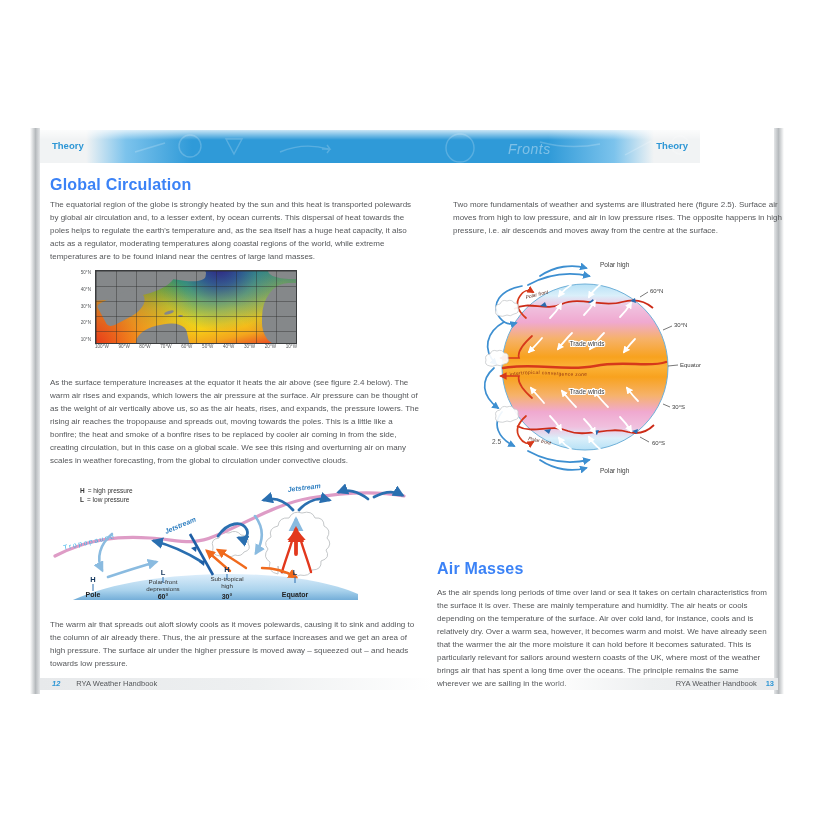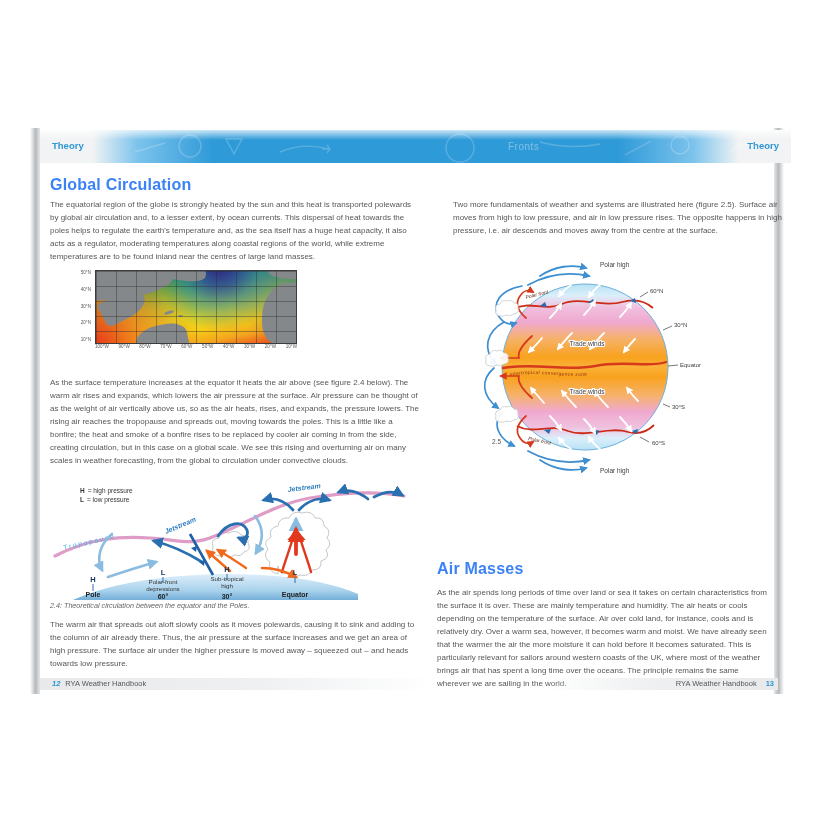--- a/index.html
+++ b/index.html
@@ -5,38 +5,38 @@
   html,body{margin:0;padding:0;background:#fff;}
   .canvas{position:relative;width:814px;height:814px;background:#ffffff;overflow:hidden;
           font-family:"Liberation Sans",sans-serif;color:#55575a;}
   .abs{position:absolute;}
   
   .edge-left{left:30px;top:128px;width:10px;height:566px;
     background:linear-gradient(to right,rgba(185,189,192,0) 0%,#b6babd 55%,#e4e6e8 100%);}
   .edge-right{left:774px;top:128px;width:10px;height:566px;
     background:linear-gradient(to left,rgba(185,189,192,0) 0%,#b6babd 55%,#e4e6e8 100%);}
   
-  .band{left:40px;top:130px;width:751px;height:33px;
+  .band{left:40px;top:130px;width:660px;height:33px;
     background:linear-gradient(to bottom,rgba(255,255,255,.75) 0%,rgba(255,255,255,0) 30%),
     linear-gradient(to right,#f1f3f4 0%,#f1f3f4 7%,#7cc3ec 13%,#2f9ad8 23%,#2f9ad8 77%,#7cc3ec 87%,#f1f3f4 93%,#f1f3f4 100%);}
   .band-label{position:absolute;top:10px;font-size:9.5px;font-weight:bold;color:#2d96d5;}
-  .band-watermark{position:absolute;top:11px;left:468px;font-size:10px;color:rgba(255,255,255,.38);
-    letter-spacing:.5px;text-align:right;}
+  .band-watermark{position:absolute;top:11px;left:468px;font-size:14px;color:rgba(255,255,255,.38);
+    font-style:italic;letter-spacing:.5px;text-align:right;}
   
   .h1{font-size:16px;font-weight:bold;color:#3b82f6;letter-spacing:.2px;}
   .body-p{font-size:8px;line-height:13px;color:#55575a;text-align:left;}
   .cap{font-size:7.2px;line-height:10.4px;color:#636567;font-style:italic;}
   
   .footer-bar{height:12px;font-size:7.5px;line-height:12px;color:#55575a;}
   .footer-left{left:40px;top:678px;width:382px;padding-left:12px;
     background:linear-gradient(to right,#e7e9eb 0%,#eef0f1 55%,rgba(238,240,241,0) 100%);}
   .footer-right{left:544px;top:678px;width:230px;text-align:right;padding-right:4px;
     background:linear-gradient(to left,#e7e9eb 0%,#eef0f1 55%,rgba(238,240,241,0) 100%);}
   .pagenum{color:#2d96d5;font-weight:bold;}
-  .footer-left .pagenum{margin-right:5px;font-style:italic;}
+  .footer-left .pagenum{margin-right:16px;font-style:italic;}
   .footer-right .pagenum{margin-left:9px;}
   
   .sat{left:95px;top:270px;width:200px;height:72px;border:1px solid #3a3c3e;
     background:linear-gradient(168deg,#1d6f52 0%,#2b8f52 16%,#5ab348 30%,#a9cf35 44%,#e0dc22 58%,#f7cf16 70%,#f3a51d 83%,#ec5a22 94%,#e63a24 100%);overflow:hidden;}
   .sat-cold{position:absolute;inset:0;background:
     radial-gradient(circle at 62% -8%,rgba(49,26,135,.95) 0%,rgba(38,66,160,.8) 14%,rgba(30,110,180,.5) 26%,transparent 45%),
     radial-gradient(circle at 100% 0%,rgba(27,90,160,.6) 0%,transparent 35%);}
   .sat-hot{position:absolute;inset:0;background:
     radial-gradient(circle at -2% 105%,rgba(230,40,25,.95) 0%,rgba(243,120,28,.75) 22%,transparent 50%);}
   .land{position:absolute;background:#85888a;}
@@ -205,21 +205,20 @@
       <text x="113" y="123">60°</text>
       <text x="177" y="123">30°</text>
       <text x="245" y="121">Equator</text>
     </g>
 
     <g font-size="6.5" fill="#333">
       <text x="30" y="17"><tspan font-weight="bold">H</tspan><tspan dx="3">= high pressure</tspan></text>
       <text x="30" y="26"><tspan font-weight="bold">L</tspan><tspan dx="3">= low pressure</tspan></text>
     </g>
   </svg>
-  <div class="abs cap" style="left:50px;top:601px;width:340px;">2.4: Theoretical circulation between the equator and the Poles.</div>
 
   <div class="abs body-p" style="left:50px;top:618px;width:370px;">The warm air that spreads out aloft slowly cools as it moves polewards, causing it to sink and adding to the column of air already there. Thus, the air pressure at the surface increases and we get an area of high pressure. The surface air under the higher pressure is moved away – squeezed out – and heads towards low pressure.</div>
 
   <div class="abs footer-bar footer-left">
     <span class="pagenum">12</span><span>RYA Weather Handbook</span>
   </div>
 
   <div class="abs body-p" style="left:437px;top:198px;width:335px;margin-left:16px;">Two more fundamentals of weather and systems are illustrated here (figure 2.5). Surface air moves from high to low pressure, and air in low pressure rises. The opposite happens in high pressure, i.e. air descends and moves away from the centre at the surface.</div>
 
   <svg class="abs" style="left:470px;top:254px;" width="305" height="230" viewBox="0 0 305 230">

